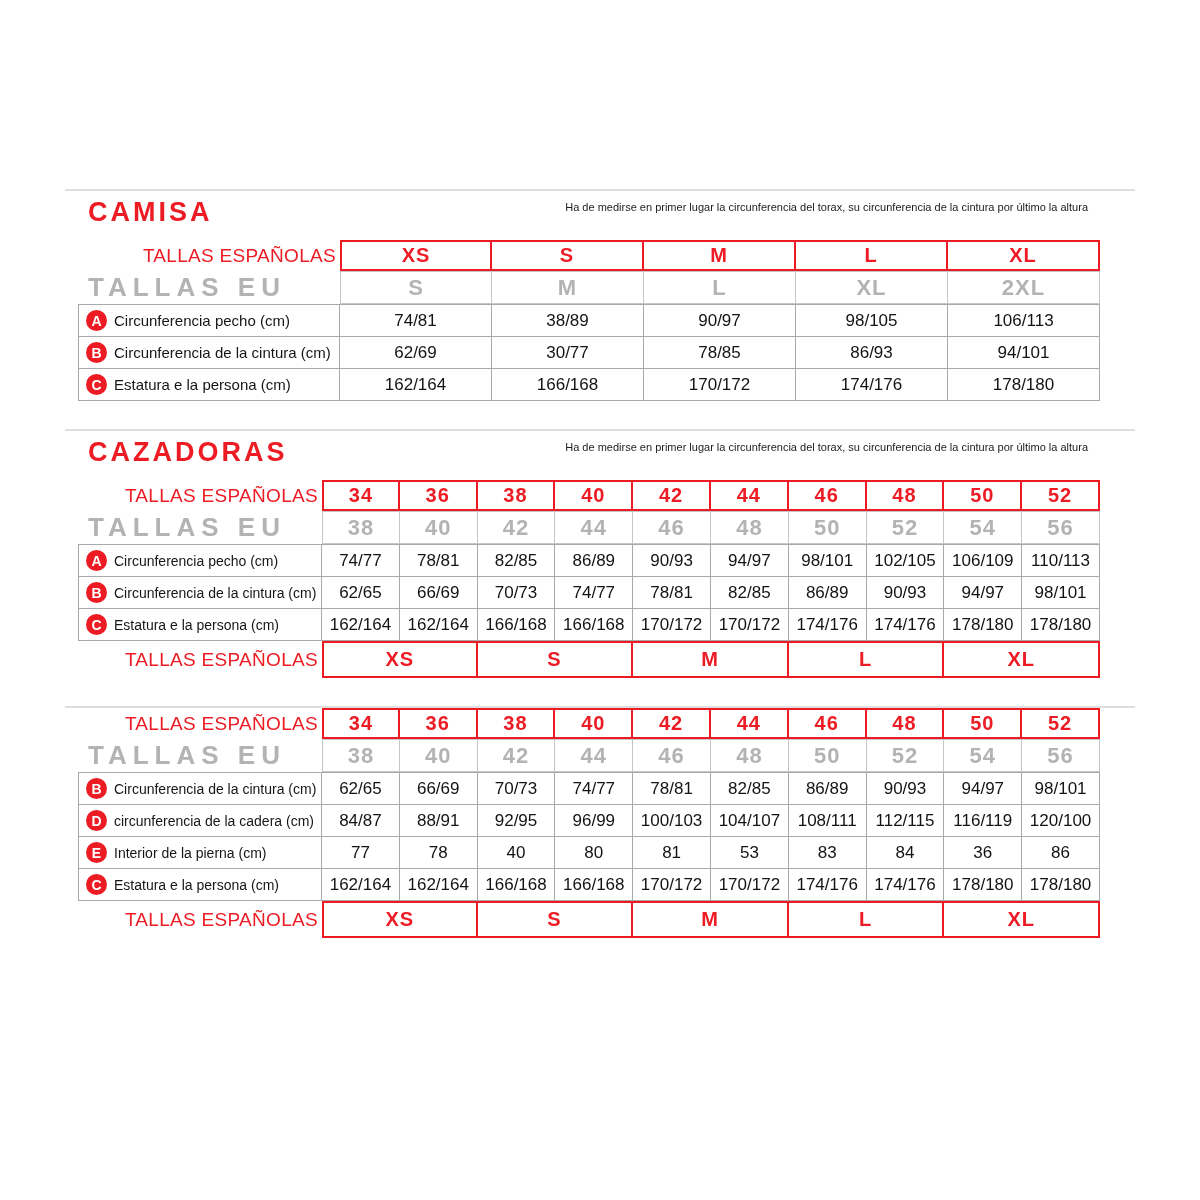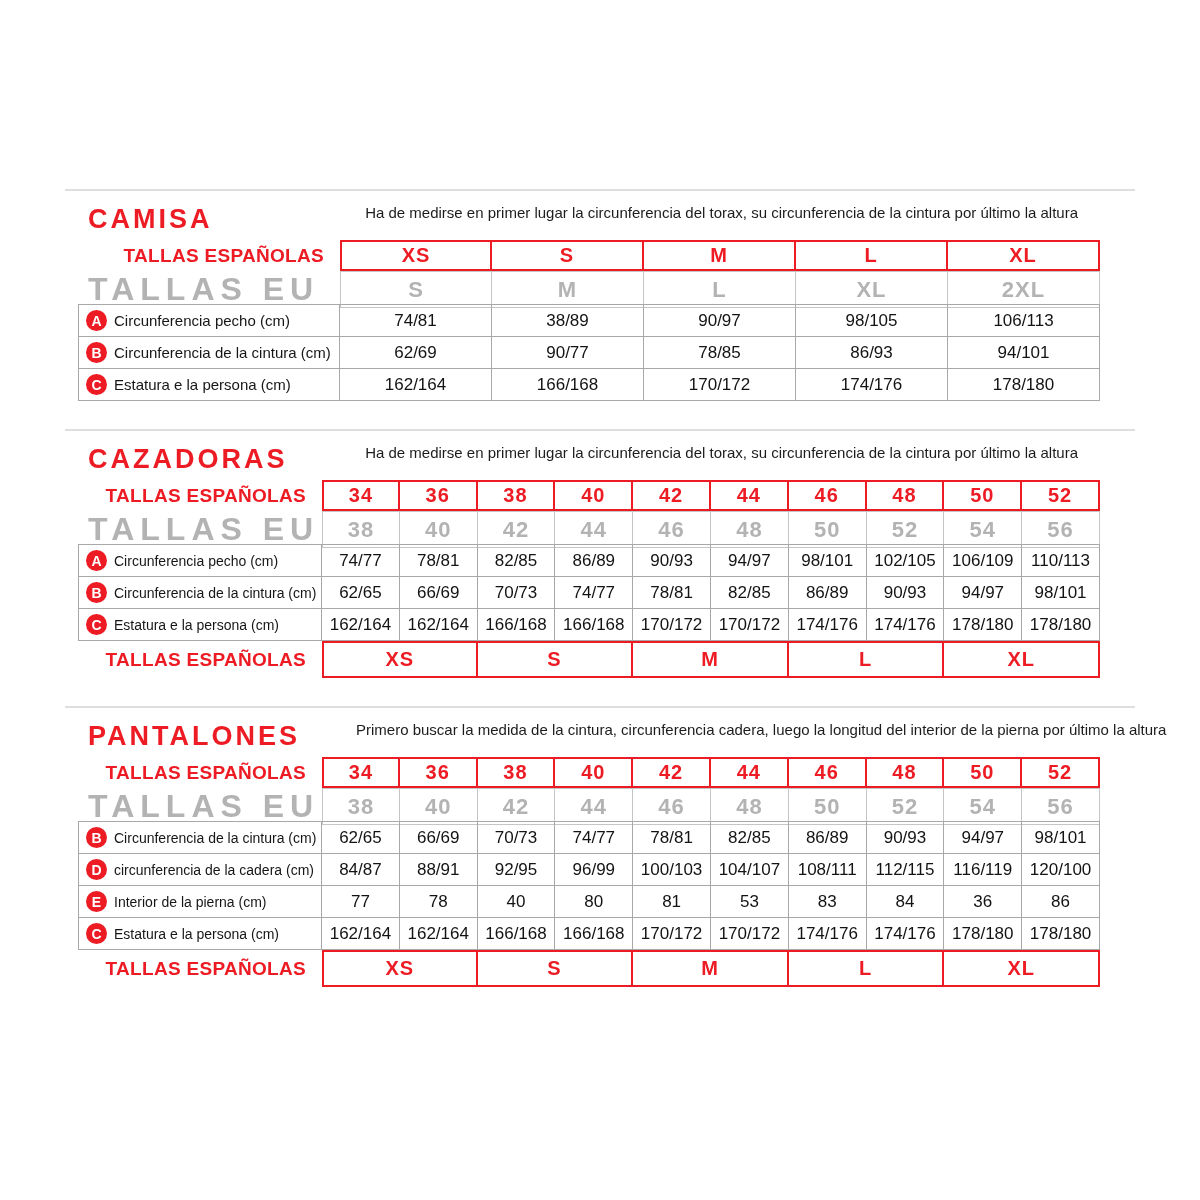--- a/index.html
+++ b/index.html
@@ -4,50 +4,50 @@
 <style>
   :root { --red:#ed1c24; --gray-txt:#b3b3b3; --grid:#a8a8a8; }
   * { box-sizing:border-box; }
   html,body { margin:0; padding:0; background:#fff; }
   .page { position:relative; width:1200px; height:1200px; background:#fff;
           font-family:"Liberation Sans","DejaVu Sans",sans-serif; overflow:hidden; }
   .content { position:absolute; left:65px; top:189px; width:1070px; }
 
   .rule { border-top:2px solid #dedede; }
 
-  .sec-head { display:flex; justify-content:space-between; align-items:flex-end;
-              padding:8px 45px 7px 23px; height:49px;gap:44px; }
+  .sec-head { display:flex; justify-content:space-between; align-items:flex-start;
+              padding:8px 45px 7px 23px; height:49px; }
   .title { margin:0; color:var(--red); font-size:27px; font-weight:bold;
            letter-spacing:3px; line-height:1; white-space:nowrap; }
-  .note { margin:12px; font-size:15px; color:#1c1c1c; line-height:1.15;
+  .note { margin:2px; font-size:11px; color:#1c1c1c; line-height:1.15;
           white-space:nowrap; text-align:right; }
 
   .tbl { margin:0 0 28px 13px; width:1022px; }
   .trow { display:grid; }
   .cols5  .trow { grid-template-columns:262px repeat(5,152px); }
   .cols10 .trow { grid-template-columns:244px repeat(10,77.8px); }
 
   .lcell { display:flex; align-items:center; white-space:nowrap; }
   .cell  { display:flex; align-items:center; justify-content:center; white-space:nowrap; }
 
   
   .trow.red { height:31px; }
   .trow.red .cell { border:2px solid var(--red); color:var(--red);
                     font-weight:bold; font-size:20px; letter-spacing:1px; }
   .trow.red .cell + .cell { margin-left:-2px; }
   .trow.red .lcell, .trow.red-bottom .lcell {
-      justify-content:flex-end; padding-right:16px; color:var(--red);
-      font-weight:bold; font-size:19px; letter-spacing:0.3px; }
+      justify-content:flex-end; padding-right:4px; color:var(--red);
+      font-weight:normal; font-size:19px; letter-spacing:0.3px; }
 
   
   .trow.eu { height:33px; }
   .trow.eu .cell { border:1px solid #c6c6c6; color:var(--gray-txt);
                    font-weight:bold; font-size:22px; letter-spacing:1px; }
   .trow.eu .cell + .cell { margin-left:-1px; }
-  .trow.eu .lcell { color:var(--gray-txt); font-weight:bold; font-size:32px;
+  .trow.eu .lcell { color:var(--gray-txt); font-weight:bold; font-size:26px;
                     letter-spacing:6px; padding-left:10px; }
 
   
   .trow.data { height:33px; }
   .trow.data .lcell { border:1px solid var(--grid); padding-left:7px; gap:7px;
                       font-size:15px; color:#161616; }
   .cols10 .trow.data .lcell { font-size:14px; }
   .trow.data .cell { border:1px solid var(--grid); font-size:17px; color:#131313; }
   .trow.data .cell + .cell, .trow.data .lcell + .cell { margin-left:-1px; }
   .trow.data + .trow.data { margin-top:-1px; }
@@ -102,21 +102,21 @@
             <div class="cell">90/97</div>
             <div class="cell">98/105</div>
             <div class="cell">106/113</div>
           </div>
           <div class="trow data">
             <div class="lcell">
               <span class="badge">B</span>
               <span>Circunferencia de la cintura (cm)</span>
             </div>
             <div class="cell">62/69</div>
-            <div class="cell">90/77</div>
+            <div class="cell">30/77</div>
             <div class="cell">78/85</div>
             <div class="cell">86/93</div>
             <div class="cell">94/101</div>
           </div>
           <div class="trow data">
             <div class="lcell">
               <span class="badge">C</span>
               <span>Estatura e la persona (cm)</span>
             </div>
             <div class="cell">162/164</div>
@@ -215,24 +215,20 @@
             <div class="cell">S</div>
             <div class="cell">M</div>
             <div class="cell">L</div>
             <div class="cell">XL</div>
           </div>
         </div>
     </section>
 
     <section>
       <div class="rule"></div>
-      <div class="sec-head">
-        <h2 class="title">PANTALONES</h2>
-        <p class="note">Primero buscar la medida de la cintura, circunferencia cadera, luego la longitud del interior de la pierna por último la altura</p>
-      </div>
       <div class="tbl cols10">
           <div class="trow red">
             <div class="lcell">TALLAS ESPAÑOLAS</div>
             <div class="cell">34</div>
             <div class="cell">36</div>
             <div class="cell">38</div>
             <div class="cell">40</div>
             <div class="cell">42</div>
             <div class="cell">44</div>
             <div class="cell">46</div>

